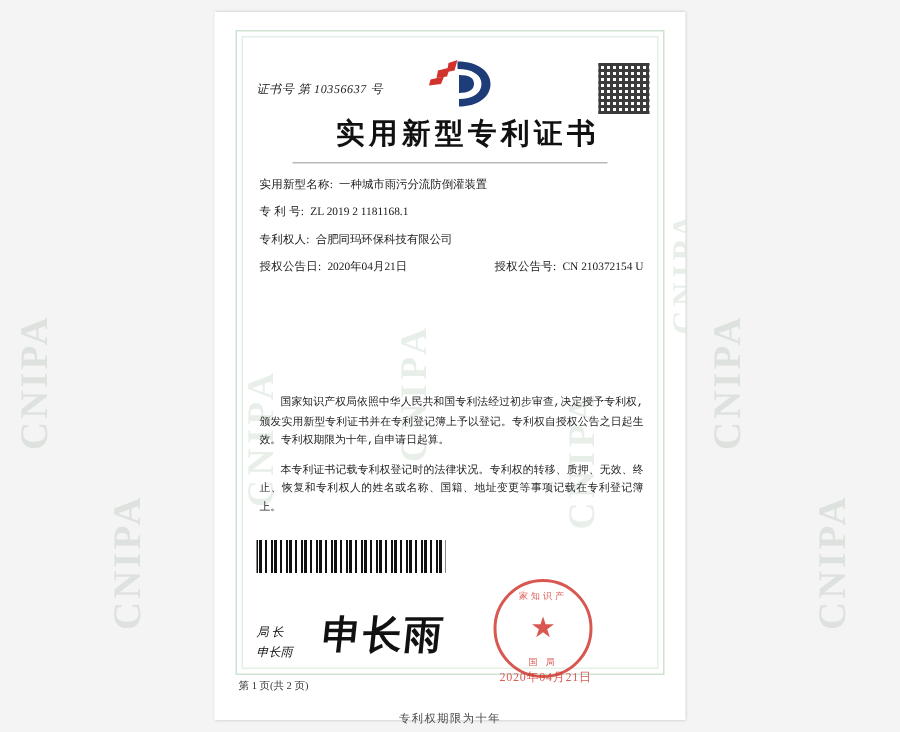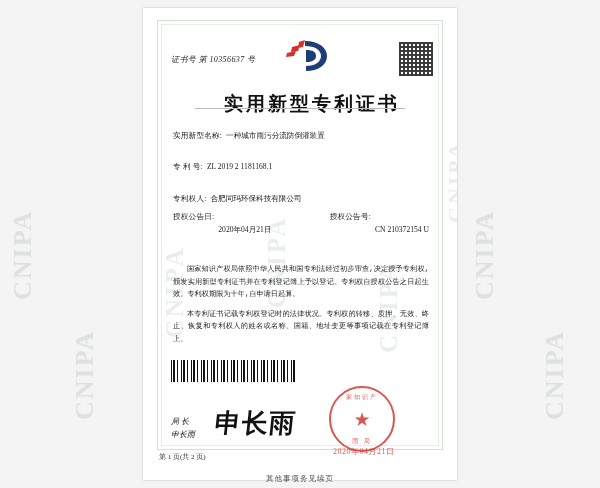--- a/index.html
+++ b/index.html
@@ -120,21 +120,21 @@
     top: 30px;
     transform: translateX(-50%);
     width: 70px;
     height: 38px;
   }
 
   .title {
     position: absolute;
     left: 0;
     right: 0;
-    top: 83px;
+    top: 68px;
     text-align: center;
     font-family: "Liberation Serif", serif;
     font-weight: bold;
     font-size: 19px;
     letter-spacing: 3px;
     color: #111;
     padding-left: 24px;
   }
   .title-rule {
     position: absolute;
@@ -162,21 +162,20 @@
     line-height: 1.35;
   }
   .flabel {
     white-space: nowrap;
     flex: 0 0 auto;
     letter-spacing: .2px;
   }
   .fvalue {
     margin-left: 4px;
     flex: 1 1 auto;
-    margin-top: 13px;
   }
   .fvalue .line2 { display: block; margin-left: 10px; }
 
   .frow.two-col { justify-content: space-between; }
   .frow.two-col .half { display: flex; }
 
   
   .paras {
     position: absolute;
     left: 30px;
@@ -378,14 +377,14 @@
     <div class="seal">
       <div class="seal-text-top">家知识产</div>
       <div class="seal-star">★</div>
       <div class="seal-text-bottom">国 局</div>
     </div>
     <div class="seal-date">2020年04月21日</div>
 
     <div class="page-no">第 1 页(共 2 页)</div>
   </div>
 
-  <div class="bottom-note">其他事项务见续页</div>
+  <div class="bottom-note">专利权期限为十年</div>
 </div>
 
 </body></html>

